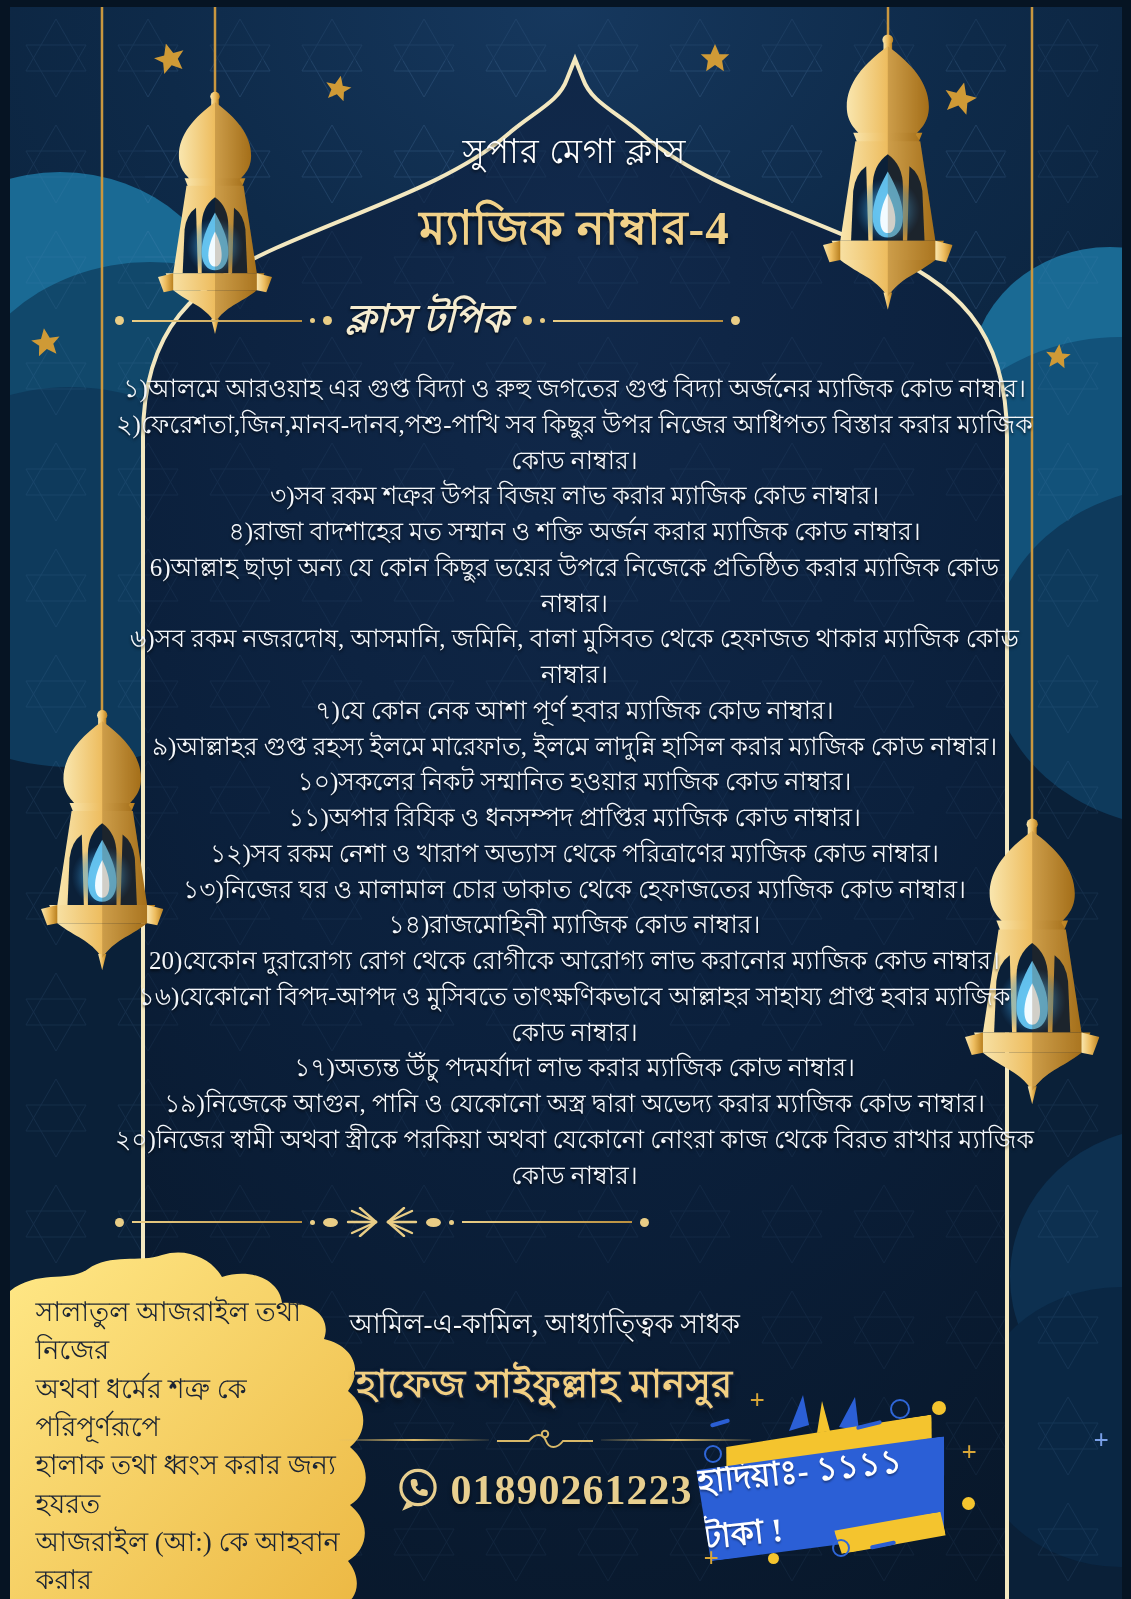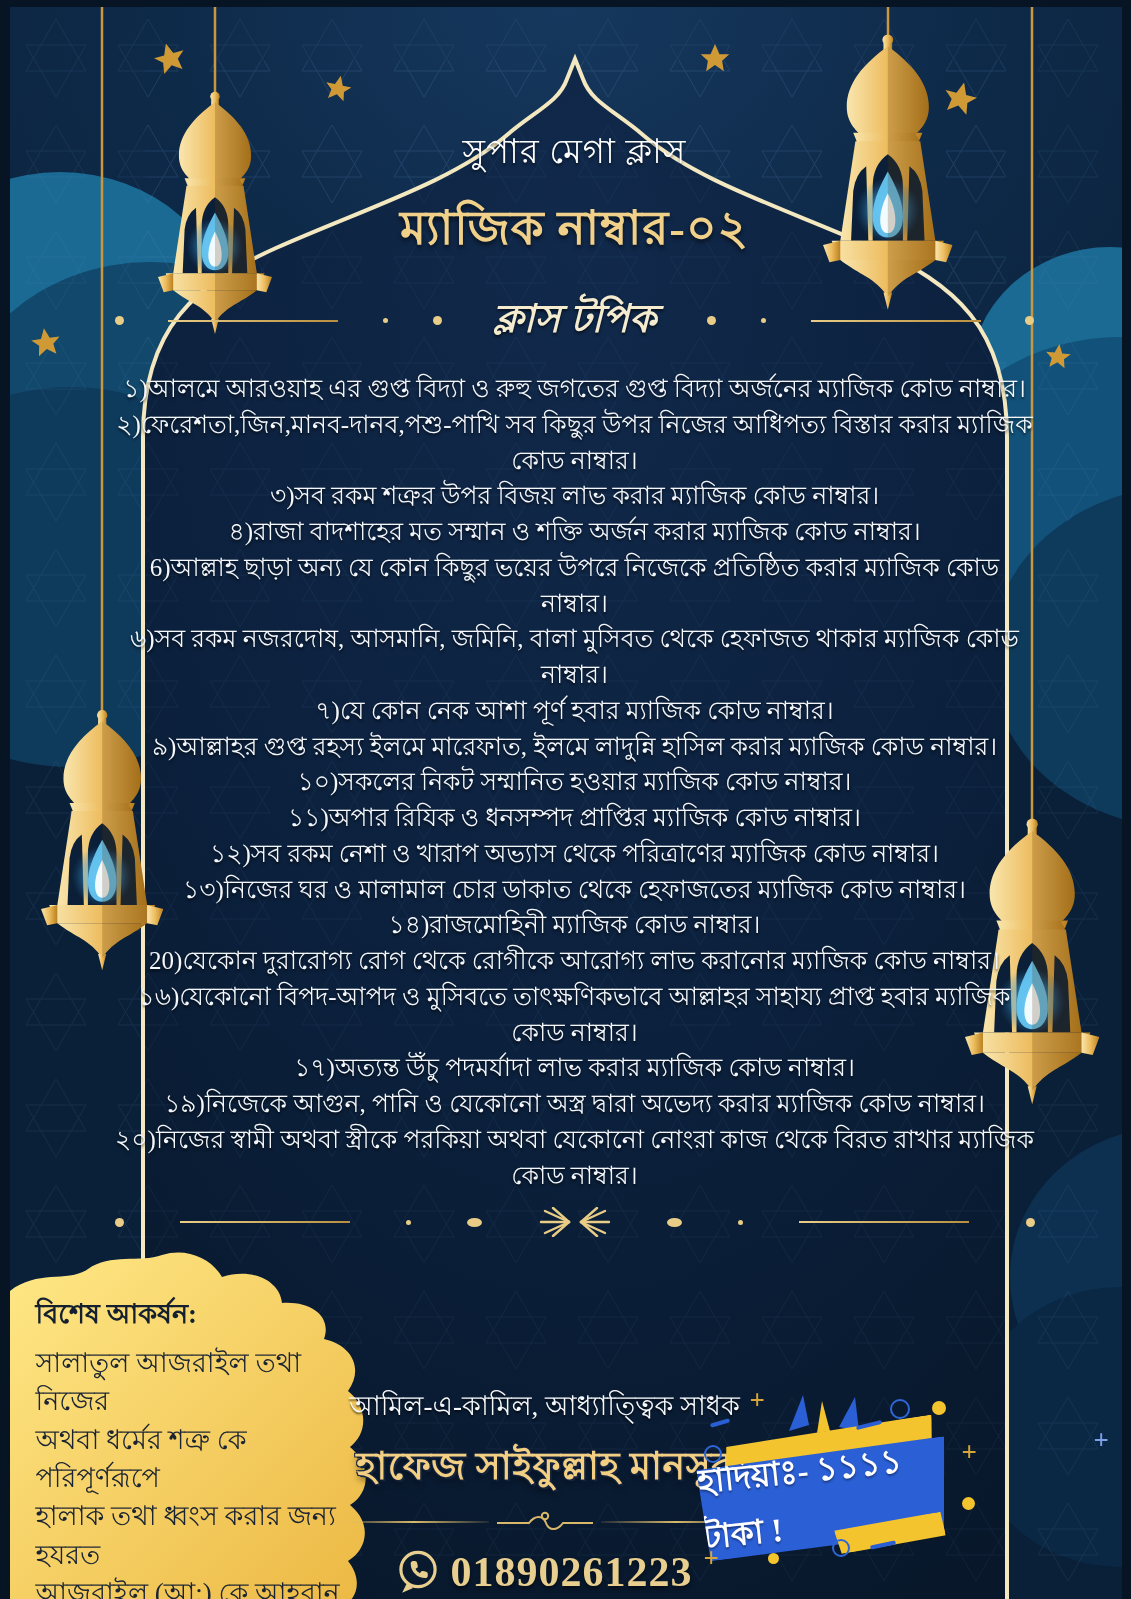--- a/index.html
+++ b/index.html
@@ -14,40 +14,40 @@
   
   #scene{position:absolute;left:0;top:0;z-index:2;}
   .clouds{position:absolute;left:0;top:0;width:100%;height:100%;z-index:1;}
   
   .content{
     position:absolute;left:105px;top:118px;width:920px;z-index:3;
     text-align:center;color:#f2f6fb;
   }
   .supertitle{font-size:34px;letter-spacing:1px;color:#ffffff;margin:0 0 10px 0;font-weight:400;text-shadow:0 2px 3px rgba(0,0,0,.5);}
   .maintitle{font-size:47px;font-weight:700;color:#f1d189;margin:0 0 18px 0;letter-spacing:1px;text-shadow:0 3px 4px rgba(0,0,0,.55);}
-  .orn-row{display:flex;align-items:center;justify-content:space-between;gap:8px;margin:0 0 18px 0;color:#ecd9a0;}
+  .orn-row{display:flex;align-items:center;justify-content:flex-start;gap:8px;margin:0 0 18px 0;color:#ecd9a0;}
   .orn-line{height:2px;width:170px;background:linear-gradient(90deg,#e9cd86,#b98f3e);}
   .orn-dot{width:9px;height:9px;border-radius:50%;background:#e9cd86;}
   .orn-dot.sm{width:5px;height:5px;}
   .orn-oval{width:15px;height:9px;border-radius:50%;background:#e9cd86;}
   .topic-title{font-size:39px;font-weight:700;font-style:italic;color:#f5ecd0;padding:0 6px;text-shadow:0 2px 3px rgba(0,0,0,.6);}
   .topics p{
     margin:0;font-size:25px;line-height:1.43;font-weight:500;
     color:#f4f7fb;text-shadow:0 2px 3px rgba(0,0,0,.65);
   }
   .bottom-orn{margin-top:14px;}
   
   .offer-text{
     position:absolute;left:26px;top:1286px;width:308px;z-index:4;
     text-align:left;color:#1b2433;
   }
   .offer-heading{font-size:27px;font-weight:700;margin:0 0 6px 0;color:#14202f;}
   .offer-body{font-size:27px;line-height:1.42;margin:0;white-space:pre-line;color:#1b2433;}
   
-  .presenter{position:absolute;left:305px;top:1378px;width:460px;z-index:4;text-align:center;}
+  .presenter{position:absolute;left:305px;top:1296px;width:460px;z-index:4;text-align:center;}
   .credentials{font-size:27px;color:#f6f8fb;margin:0 0 6px 0;text-shadow:0 2px 2px rgba(0,0,0,.6);}
   .pname{
     font-size:38px;font-weight:700;color:#f2cf82;margin:0 0 10px 0;letter-spacing:.5px;
     text-shadow:2px 2px 0 #14233d,-1px -1px 0 #14233d,1px -1px 0 #14233d,-1px 1px 0 #14233d,0 4px 6px rgba(0,0,0,.5);
   }
   .name-divider{display:flex;align-items:center;justify-content:center;gap:6px;margin-bottom:14px;}
   .nd-line{height:2px;width:150px;background:linear-gradient(90deg,rgba(217,185,105,.1),#d9b969,rgba(217,185,105,.1));}
   .phone-row{display:flex;align-items:center;justify-content:center;gap:12px;}
   .phone-number{font-size:42px;font-weight:700;color:#e8cf8f;letter-spacing:1px;text-shadow:0 3px 4px rgba(0,0,0,.55);}
   
@@ -161,21 +161,21 @@
       <use href="#lantern" transform="translate(813,22) scale(1.08)" width="120" height="260"></use>
       <use href="#lantern" transform="translate(31,698) scale(1.02)" width="120" height="260"></use>
       <use href="#lantern" transform="translate(955,806) scale(1.12)" width="120" height="260"></use>
     </g>
 
     <path d="M0 1284 C28 1262 58 1276 78 1262 C100 1246 130 1256 152 1248 C177 1240 202 1252 212 1270 C242 1260 270 1274 272 1296 C302 1294 322 1310 314 1332 C342 1338 354 1362 338 1384 C358 1400 358 1426 340 1440 C362 1458 360 1486 340 1498 C362 1516 358 1542 338 1554 C354 1574 346 1594 332 1599 L0 1599 Z" fill="url(#blobY)"></path>
   </svg>
 
   <div class="content">
     <h2 class="supertitle">সুপার মেগা ক্লাস</h2>
-    <h1 class="maintitle">ম্যাজিক নাম্বার-০২</h1>
+    <h1 class="maintitle">ম্যাজিক নাম্বার-4</h1>
 
     <div class="orn-row">
       <span class="orn-dot"></span>
       <span class="orn-line"></span>
       <span class="orn-dot sm"></span>
       <span class="orn-dot"></span>
       <span class="topic-title">ক্লাস টপিক</span>
       <span class="orn-dot"></span>
       <span class="orn-dot sm"></span>
       <span class="orn-line"></span>
@@ -223,21 +223,20 @@
         </g>
       </svg>
       <span class="orn-oval"></span>
       <span class="orn-dot sm"></span>
       <span class="orn-line"></span>
       <span class="orn-dot"></span>
     </div>
   </div>
 
   <div class="offer-text">
-    <p class="offer-heading">বিশেষ আকর্ষন:</p>
     <p class="offer-body">সালাতুল আজরাইল তথা নিজের
 অথবা ধর্মের শত্রু কে পরিপূর্ণরূপে
 হালাক তথা ধ্বংস করার জন্য হযরত
 আজরাইল (আ:) কে আহবান করার
 গুপ্ত নামাজ।</p>
 
   </div>
 
   <div class="presenter">
     <p class="credentials">আমিল-এ-কামিল, আধ্যাত্ত্বিক সাধক</p>

